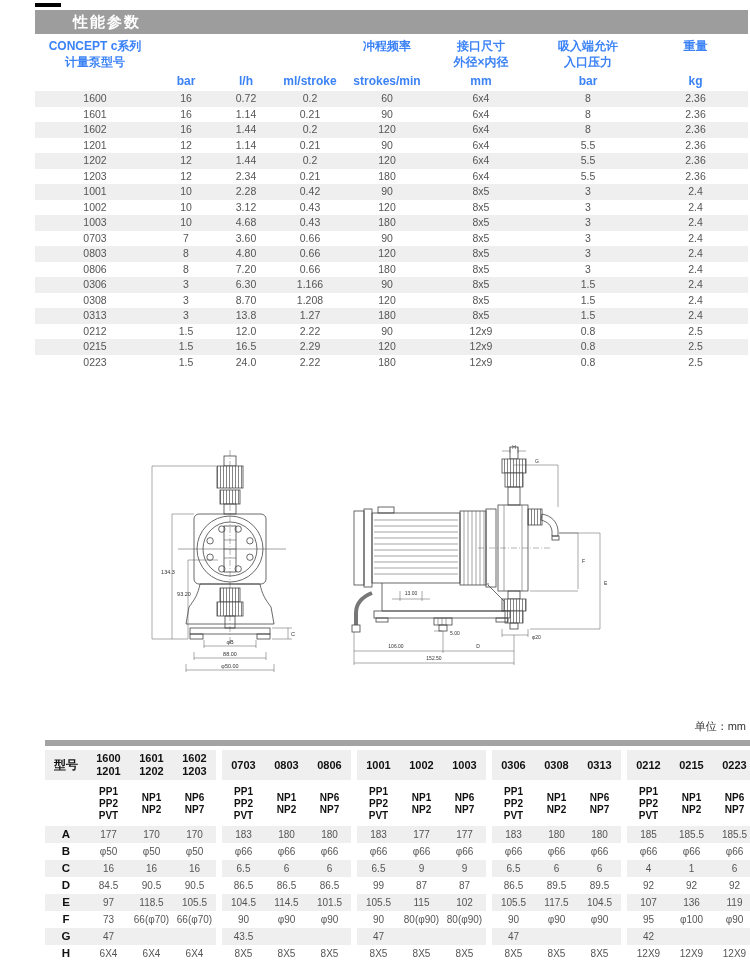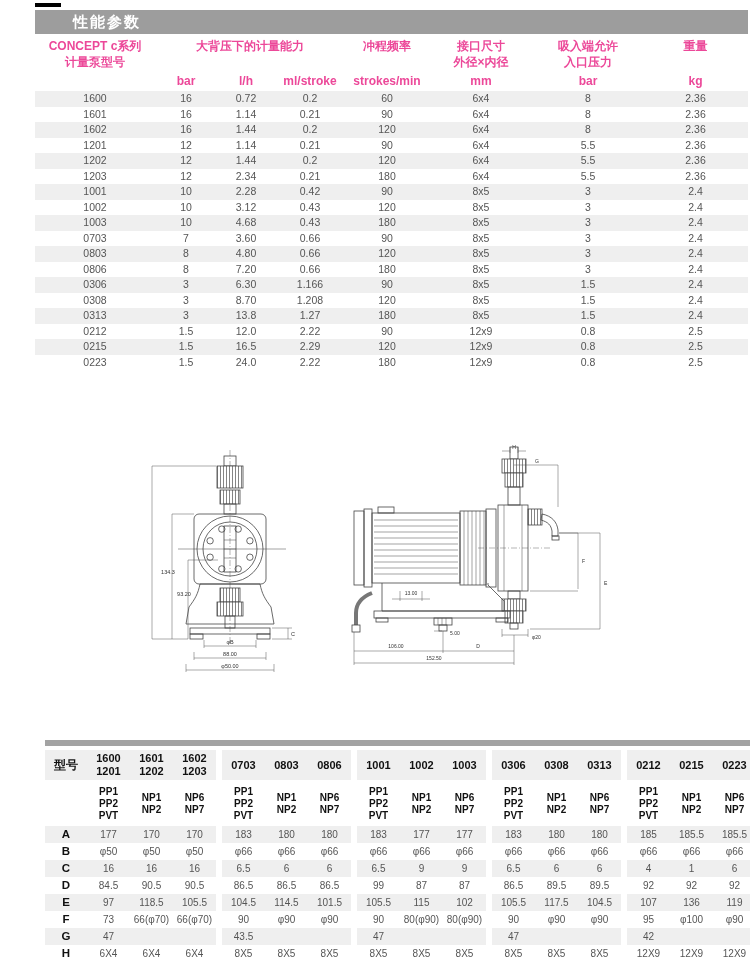--- a/index.html
+++ b/index.html
@@ -5,21 +5,21 @@
   html,body{margin:0;padding:0;background:#fff;}
   .page{position:relative;width:750px;height:970px;background:#fff;overflow:hidden;
         font-family:"Liberation Sans","DejaVu Sans",sans-serif;color:#4a4a4a;}
   .topline{position:absolute;left:35px;top:3px;width:26px;height:4px;background:#000;}
   .section-bar{position:absolute;left:35px;width:713px;height:24px;background:#9d9d9d;
         color:#fff;font-weight:bold;font-size:15px;line-height:24px;padding-left:38px;
         box-sizing:border-box;letter-spacing:2px;}
   
   .pgrid{display:grid;grid-template-columns:120px 62px 58px 70px 84px 104px 110px 105px;}
   .phead{position:absolute;left:35px;top:38px;width:713px;grid-template-rows:17px 15px 21px;
-        align-items:center;font-weight:bold;color:#ec4899;font-size:12px;}
+        align-items:center;font-weight:bold;color:#3b82f6;font-size:12px;}
   .phead div{text-align:center;white-space:nowrap;}
   .g-r1c1{grid-area:1/1}.g-r2c1{grid-area:2/1}.g-cap{grid-area:1/2/2/5}.g-sf{grid-area:1/5}
   .g-r1c6{grid-area:1/6}.g-r2c6{grid-area:2/6}.g-r1c7{grid-area:1/7}.g-r2c7{grid-area:2/7}
   .g-wt{grid-area:1/8}
   .g-u2{grid-area:3/2}.g-u3{grid-area:3/3}.g-u4{grid-area:3/4}.g-u5{grid-area:3/5}
   .g-u6{grid-area:3/6}.g-u7{grid-area:3/7}.g-u8{grid-area:3/8}
   .pbody{position:absolute;left:35px;top:91px;width:713px;}
   .prow{height:15.5px;line-height:15.5px;font-size:10.5px;color:#555;}
   .prow div{text-align:center;}
   .sbg{background:#efefef;}
@@ -49,21 +49,20 @@
 
   <div class="topline"></div>
 
   <div class="section-bar" style="top:10px;">
     <span>性能参数</span>
   </div>
 
   <div class="pgrid phead">
     <div class="g-r1c1">CONCEPT c系列</div>
     <div class="g-r2c1">计量泵型号</div>
-    <div class="g-cap">大背压下的计量能力</div>
     <div class="g-sf">冲程频率</div>
     <div class="g-r1c6">接口尺寸</div>
     <div class="g-r2c6">外径×内径</div>
     <div class="g-r1c7">吸入端允许</div>
     <div class="g-r2c7">入口压力</div>
     <div class="g-wt">重量</div>
     <div class="g-u2">bar</div>
     <div class="g-u3">l/h</div>
     <div class="g-u4">ml/stroke</div>
     <div class="g-u5">strokes/min</div>
@@ -369,20 +368,21 @@
       <text x="266" y="142" text-anchor="start">E</text>
       <text x="73" y="152">13.00</text>
       <text x="112" y="192" text-anchor="start">5.00</text>
       <text x="58" y="205">106.00</text>
       <text x="140" y="205">D</text>
       <text x="96" y="217">152.50</text>
       <text x="194" y="196" text-anchor="start">φ20</text>
     </g>
   </svg>
 
+  <div class="unit-note">单位：mm</div>
   <div class="dims">
       <div class="drow dh1">
         <div class="dlabel sbg">型号</div>
         <div class="mcell sbg">1600
 1201</div>
         <div class="mcell sbg">1601
 1202</div>
         <div class="mcell sbg">1602
 1203</div>
         <div class="dgap"></div>

